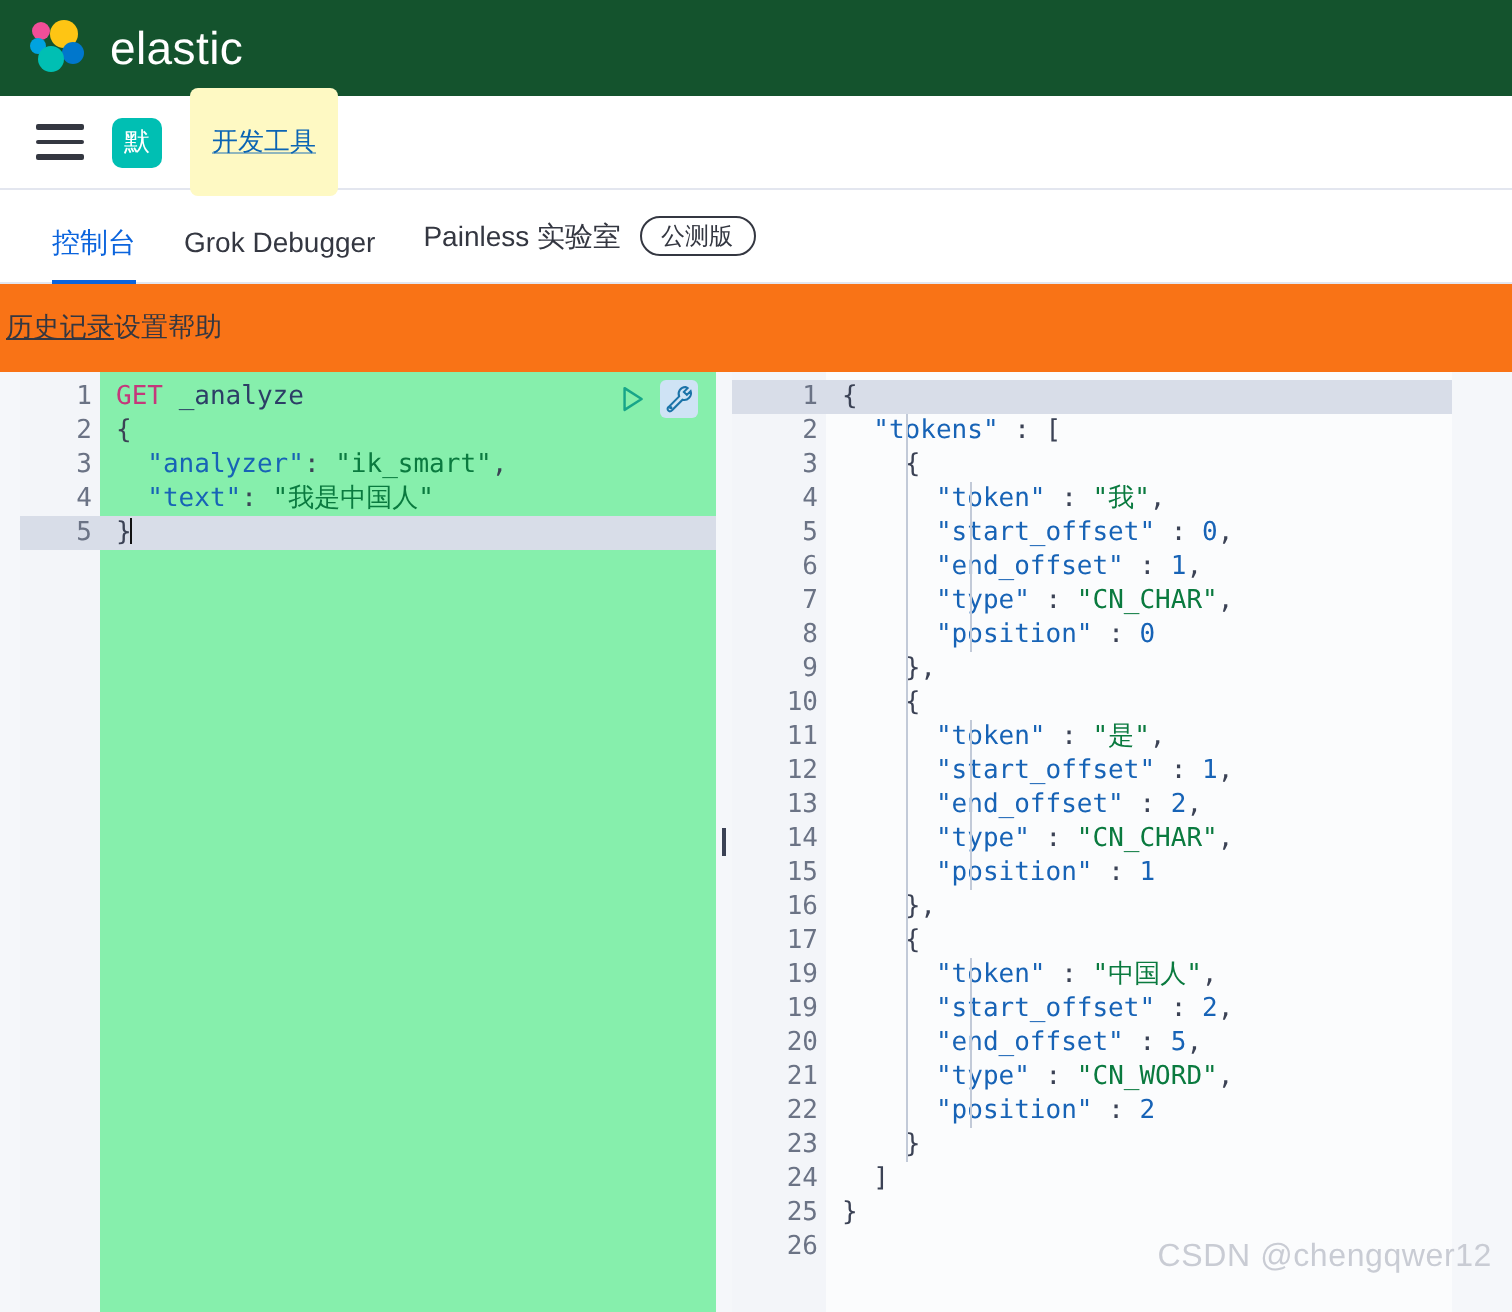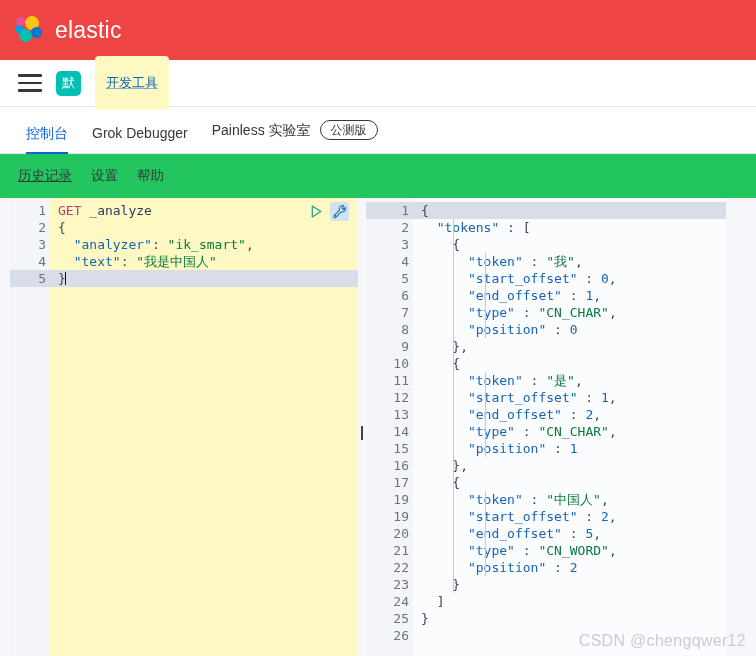--- a/index.html
+++ b/index.html
@@ -5,21 +5,21 @@
   * { box-sizing: border-box; margin: 0; padding: 0; }
   html, body {
     width: 756px; height: 656px;
     overflow: hidden;
     background: #f5f7fa;
     font-family: "Liberation Sans", sans-serif;
   }
 
   
   #top-bar {
-    height: 60px; background: #ef4444;
+    height: 48px; background: #14532d;
     display: flex; align-items: center; padding-left: 14px;
   }
   #elastic-logo-mark { width: 30px; height: 30px; position: relative; flex: 0 0 auto; }
   #elastic-logo-mark i { position: absolute; border-radius: 50%; display: block; }
   .lg-pink   { width: 9px;  height: 9px;  left: 2px;  top: 2px;  background: #f04e98; }
   .lg-yellow { width: 14px; height: 14px; left: 11px; top: 1px;  background: #fec514; }
   .lg-ltblue { width: 8px;  height: 8px;  left: 1px;  top: 10px; background: #00a3e0; }
   .lg-blue   { width: 11px; height: 11px; left: 17px; top: 12px; background: #0077cc; }
   .lg-teal   { width: 13px; height: 13px; left: 5px;  top: 14px; background: #00bfb3; }
   #elastic-wordmark {
@@ -64,38 +64,38 @@
     content: ""; position: absolute; left: 12px; right: 12px; bottom: -1px;
     height: 2px; background: #0b64dd;
   }
   #beta-badge {
     border: 1px solid #343741; border-radius: 11px; color: #343741;
     font-size: 12px; padding: 3px 10px; line-height: 1;
   }
 
   
   #console-actions {
-    height: 44px; background: #22c55e; display: flex; align-items: center;
-    padding-left: 18px; gap: 19px;
+    height: 44px; background: #f97316; display: flex; align-items: center;
+    padding-left: 3px; 
   }
   .console-link { font-size: 13.5px; color: #343741; cursor: pointer; }
   .console-link.underlined { text-decoration: underline; }
 
   
   #console-body {
     position: relative; height: 470px; background: #f5f7fa;
     display: flex; padding-left: 10px;
   }
   .editor {
     position: relative; display: flex; overflow: hidden;
     font-family: "DejaVu Sans Mono", monospace; font-size: 13px; line-height: 17px;
   }
   #request-editor { width: 348px; background: #e9edf4; }
   #response-editor { width: 360px; background: #fbfcfd; margin-left: 8px; }
-  #request-editor  .ed-pane { background: #fef9c3; }
+  #request-editor  .ed-pane { background: #86efac; }
   #response-editor .ed-pane { background: #fbfcfd; }
 
   .gutter {
     flex: 0 0 auto; text-align: right; color: #6b7385;
     padding-top: 4px; user-select: none; background: #f3f5f9;
   }
   #request-editor  .gutter { width: 40px; }
   #response-editor .gutter { width: 47px; }
   .gline { height: 17px; padding-right: 4px; position: relative; white-space: nowrap; }
   .gline.hl { background: #d8dde8; }

